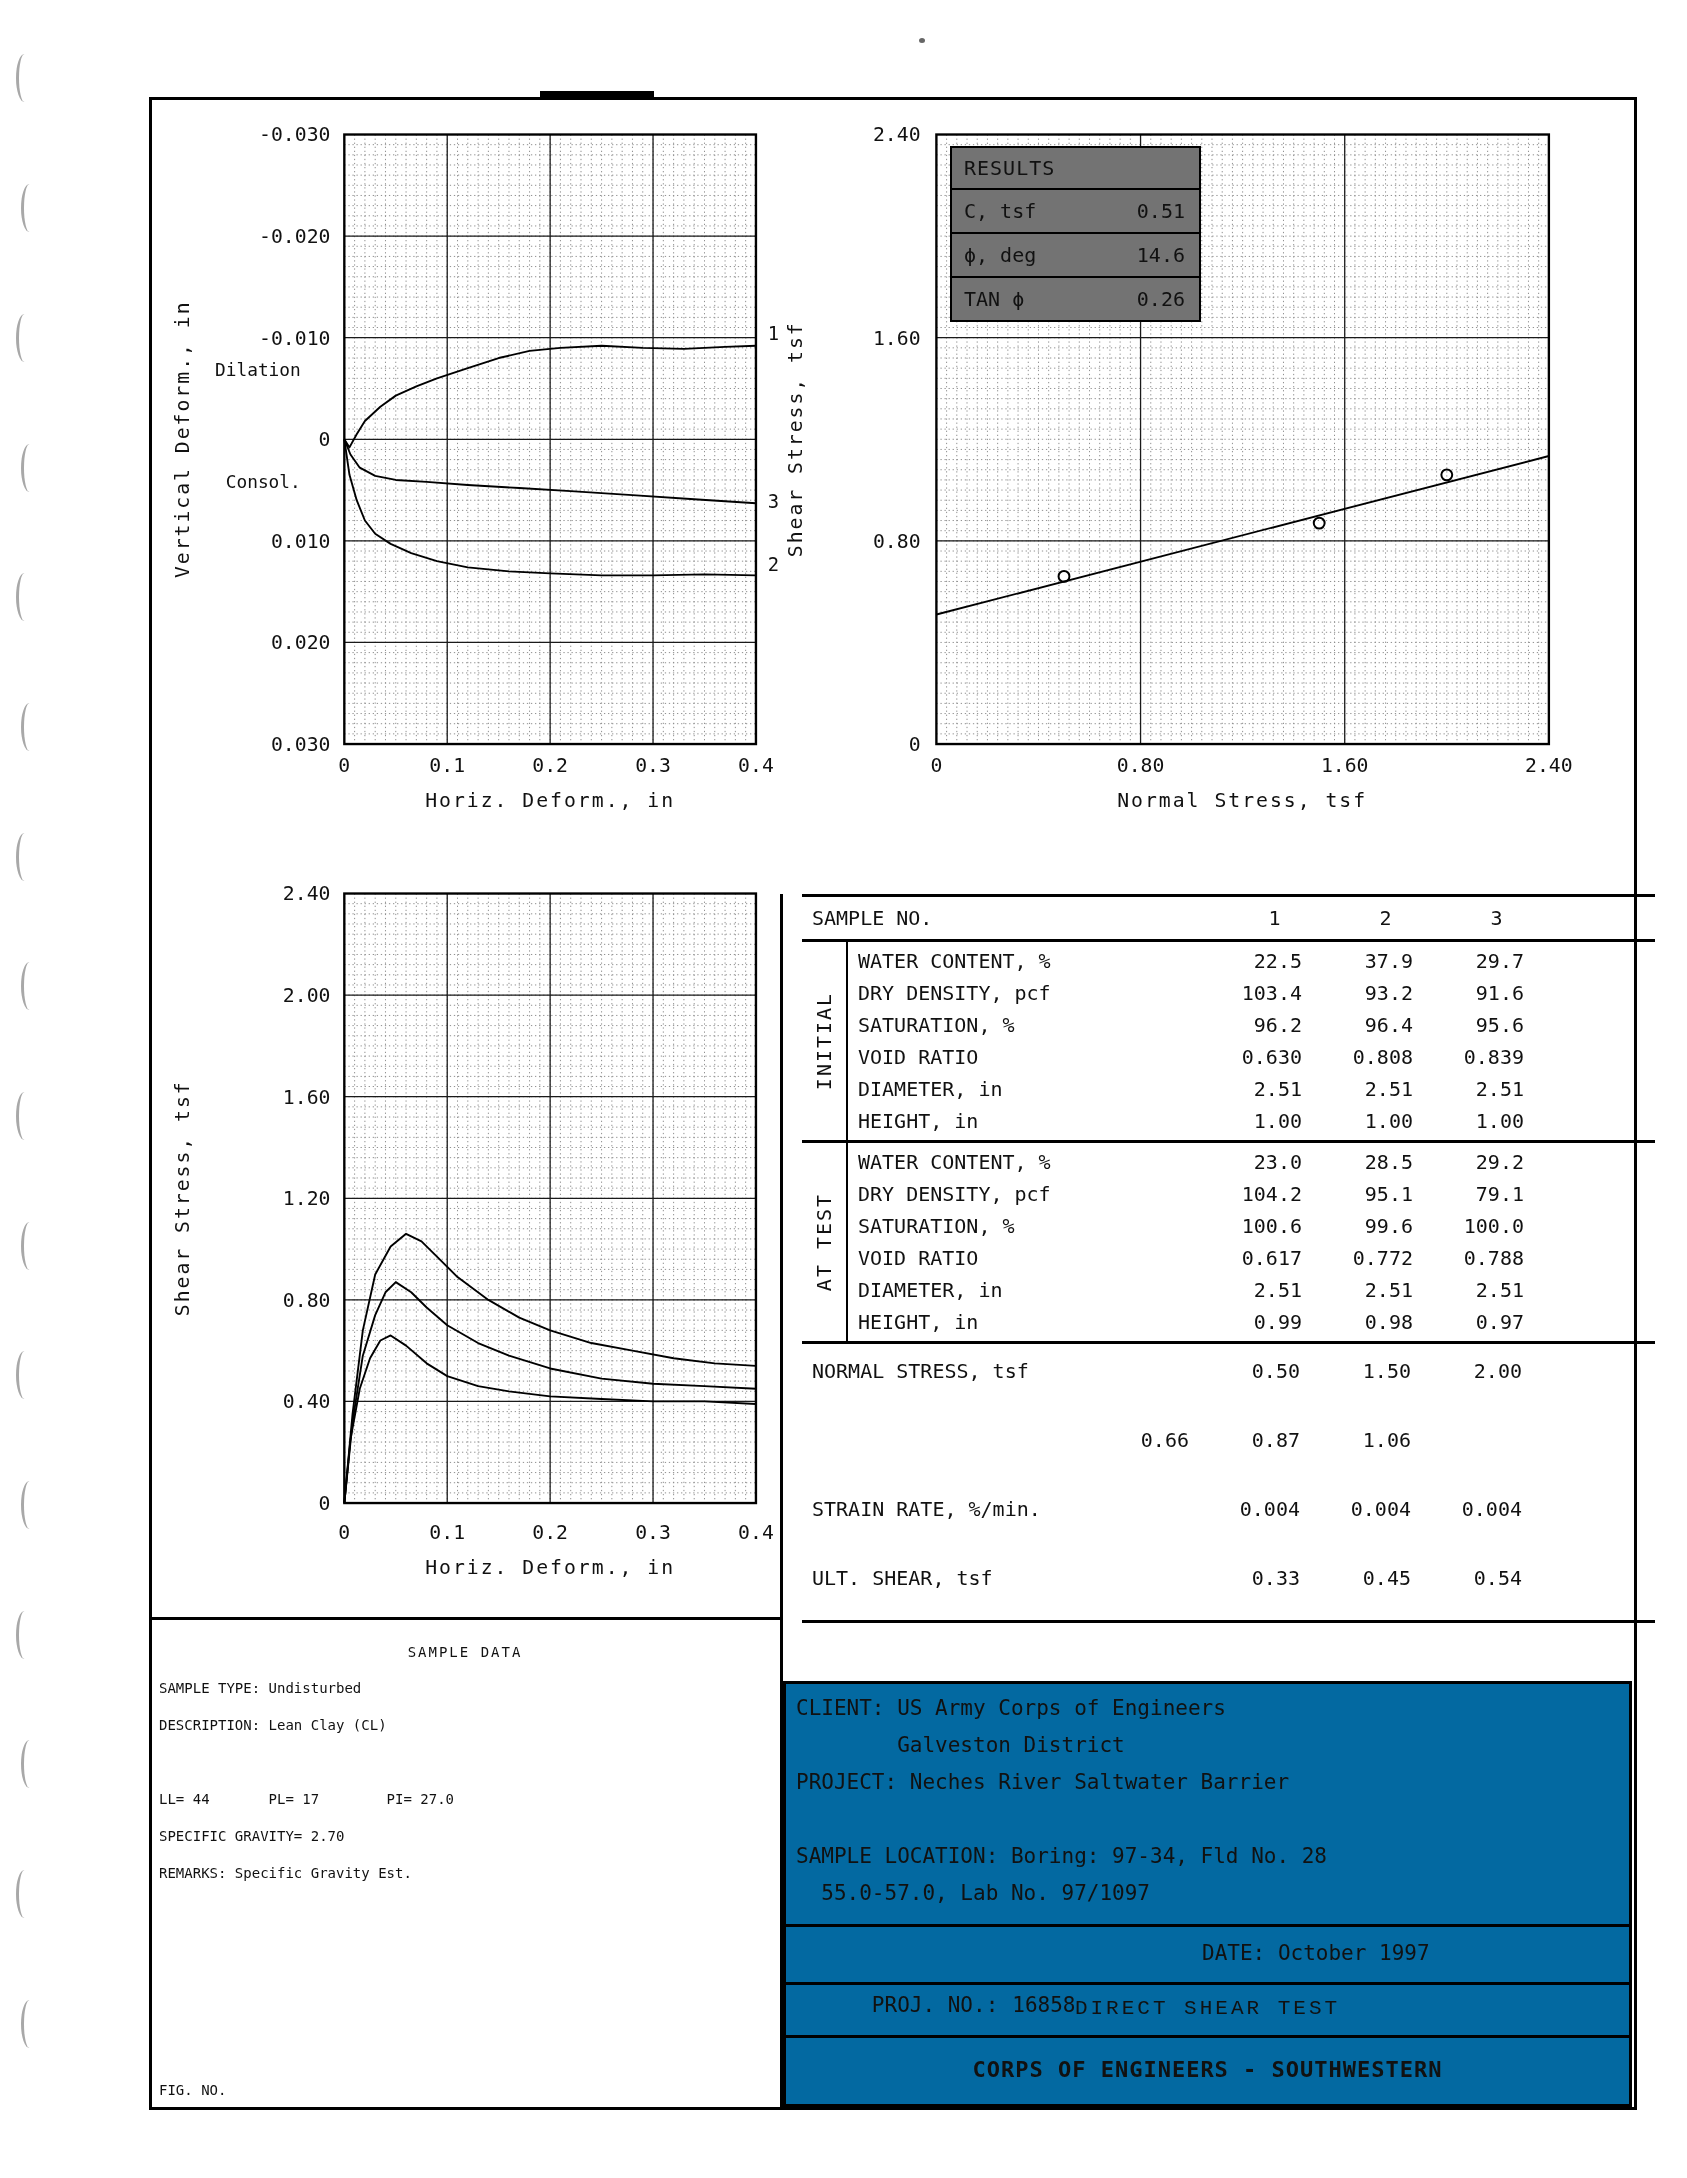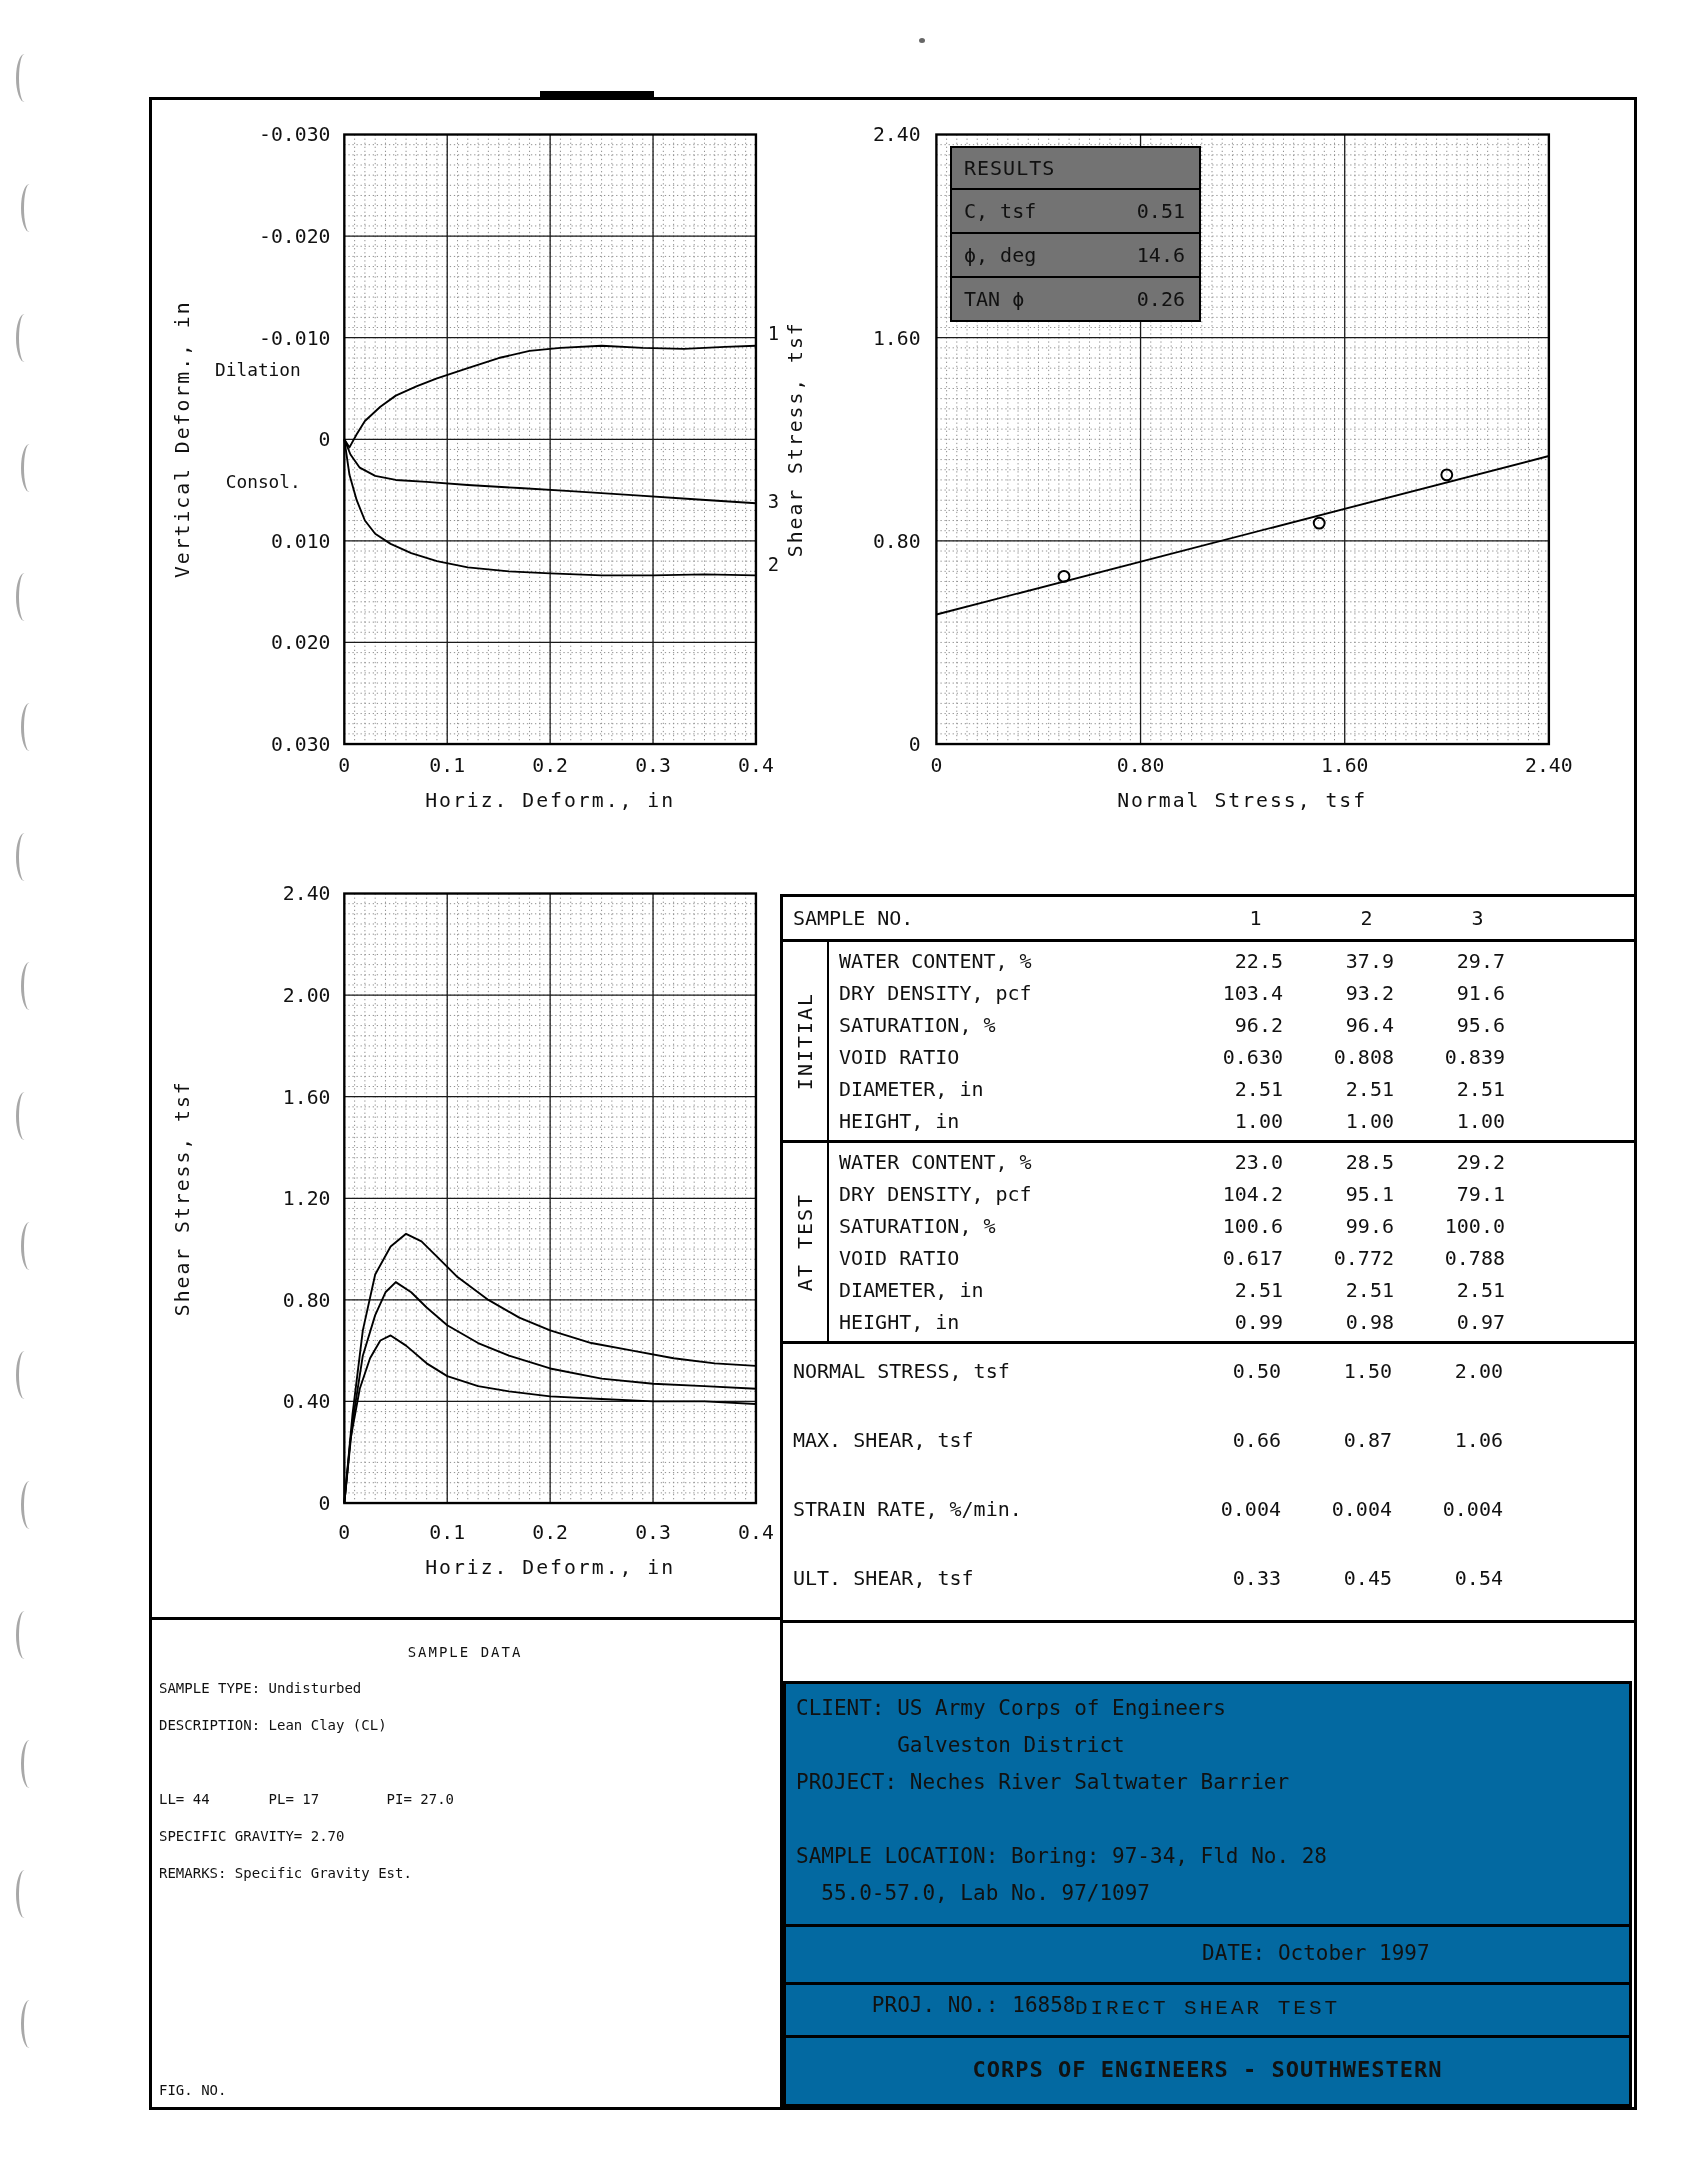--- a/index.html
+++ b/index.html
@@ -17,21 +17,21 @@
   .axislab{font-size:20px;letter-spacing:2px;}
   .sidelab{font-size:18px;}
   .serieslab{font-size:19px;}
   .results-box{position:absolute;left:950px;top:146px;width:251px;background:#737373;
                border:2.5px solid #000;box-sizing:border-box;font-size:20px;z-index:5;}
   .rb-title{height:40px;line-height:40px;padding-left:12px;border-bottom:2.5px solid #000;letter-spacing:1px;}
   .rb-row{height:42px;line-height:42px;display:flex;justify-content:space-between;
           padding:0 14px 0 12px;border-bottom:2.5px solid #000;}
   .rb-row:last-child{border-bottom:none;}
   .vline{position:absolute;left:780px;top:894px;width:3px;height:1216px;background:#000;}
-  #sample-table{position:absolute;left:783px;top:894px;width:853px;box-sizing:border-box;
+  #sample-table{position:absolute;left:802px;top:894px;width:853px;box-sizing:border-box;
                 border-top:3px solid #000;border-bottom:3px solid #000;font-size:20px;background:transparent;}
   .st-header{display:grid;grid-template-columns:417px 111px 111px 111px 1fr;height:42px;
              line-height:42px;border-bottom:3px solid #000;}
   .st-label{padding-left:10px;white-space:pre;}
   .st-hcol{text-align:center;}
   .st-group{display:flex;border-bottom:3px solid #000;}
   .st-rot{width:44px;border-right:2.5px solid #000;position:relative;flex:none;}
   .st-rot-text{position:absolute;top:50%;left:50%;transform:translate(-50%,-50%) rotate(-90deg);
                white-space:nowrap;letter-spacing:2px;}
   .st-rows{flex:1;padding:3px 0;}
@@ -621,21 +621,20 @@
         </div>
       </div>
       <div class="st-sumrow">
         <div class="st-label">NORMAL STRESS, tsf</div>
         <div class="st-val">0.50</div>
         <div class="st-val">1.50</div>
         <div class="st-val">2.00</div>
         <div class="st-fill"></div>
       </div>
       <div class="st-sumrow">
-        <div class="st-label">MAX. SHEAR, tsf</div>
         <div class="st-val">0.66</div>
         <div class="st-val">0.87</div>
         <div class="st-val">1.06</div>
         <div class="st-fill"></div>
       </div>
       <div class="st-sumrow">
         <div class="st-label">STRAIN RATE, %/min.</div>
         <div class="st-val">0.004</div>
         <div class="st-val">0.004</div>
         <div class="st-val">0.004</div>

